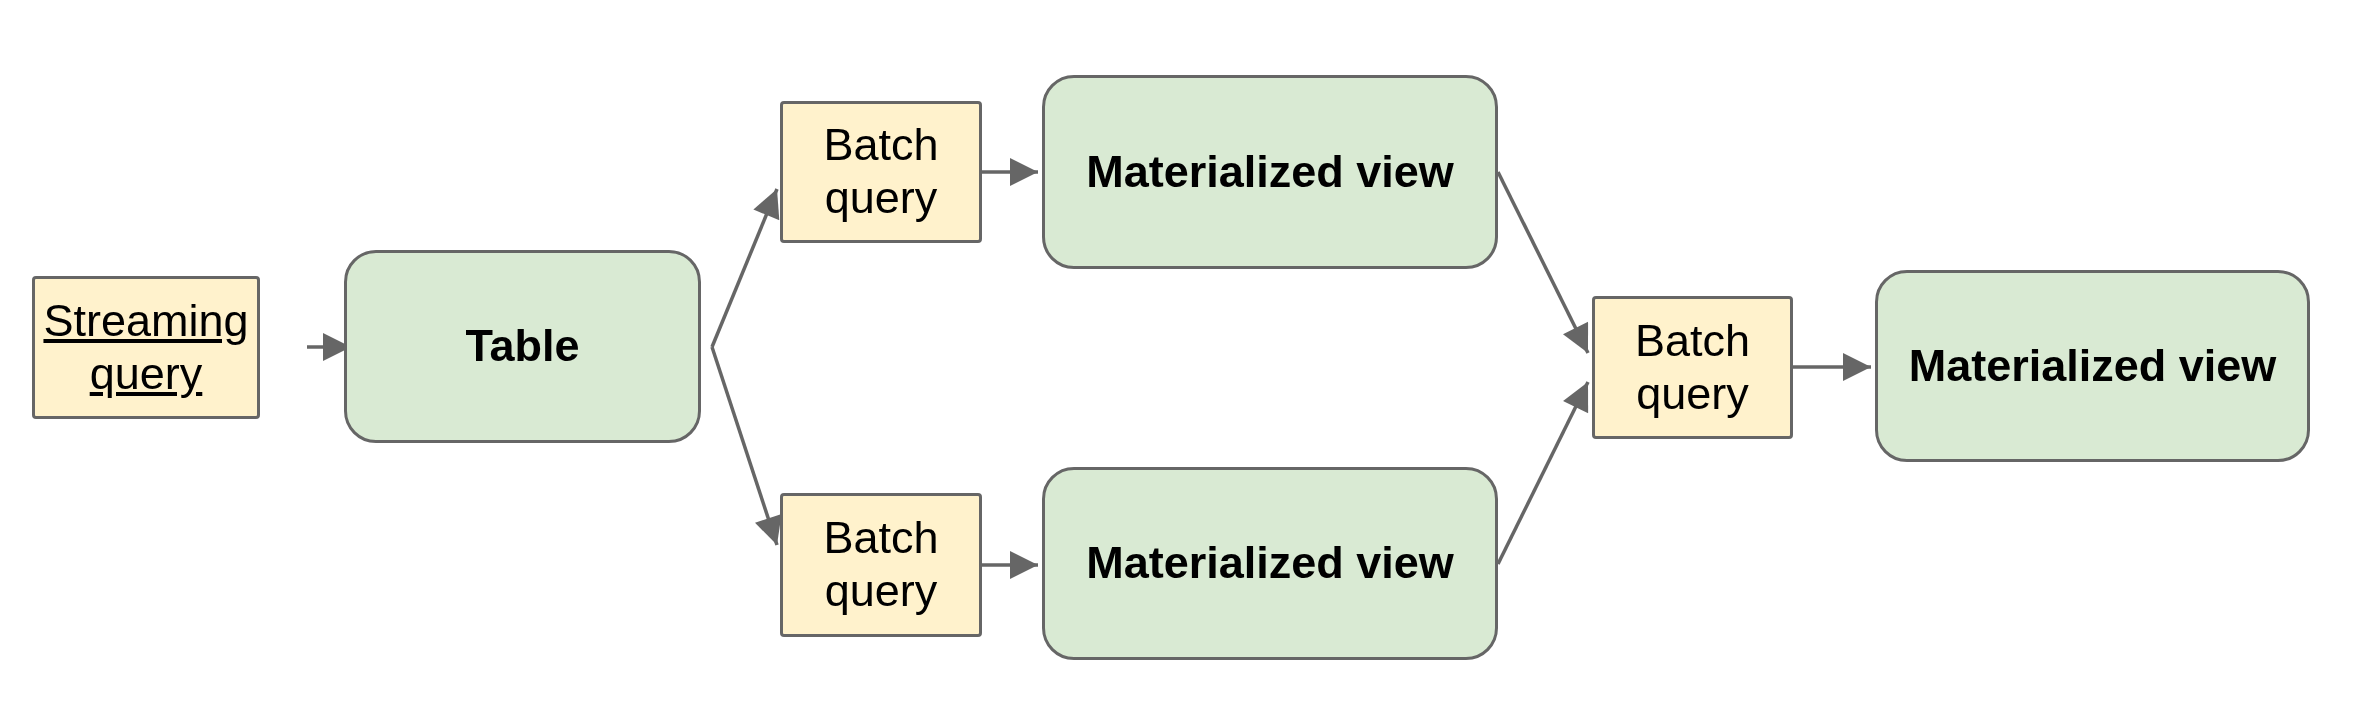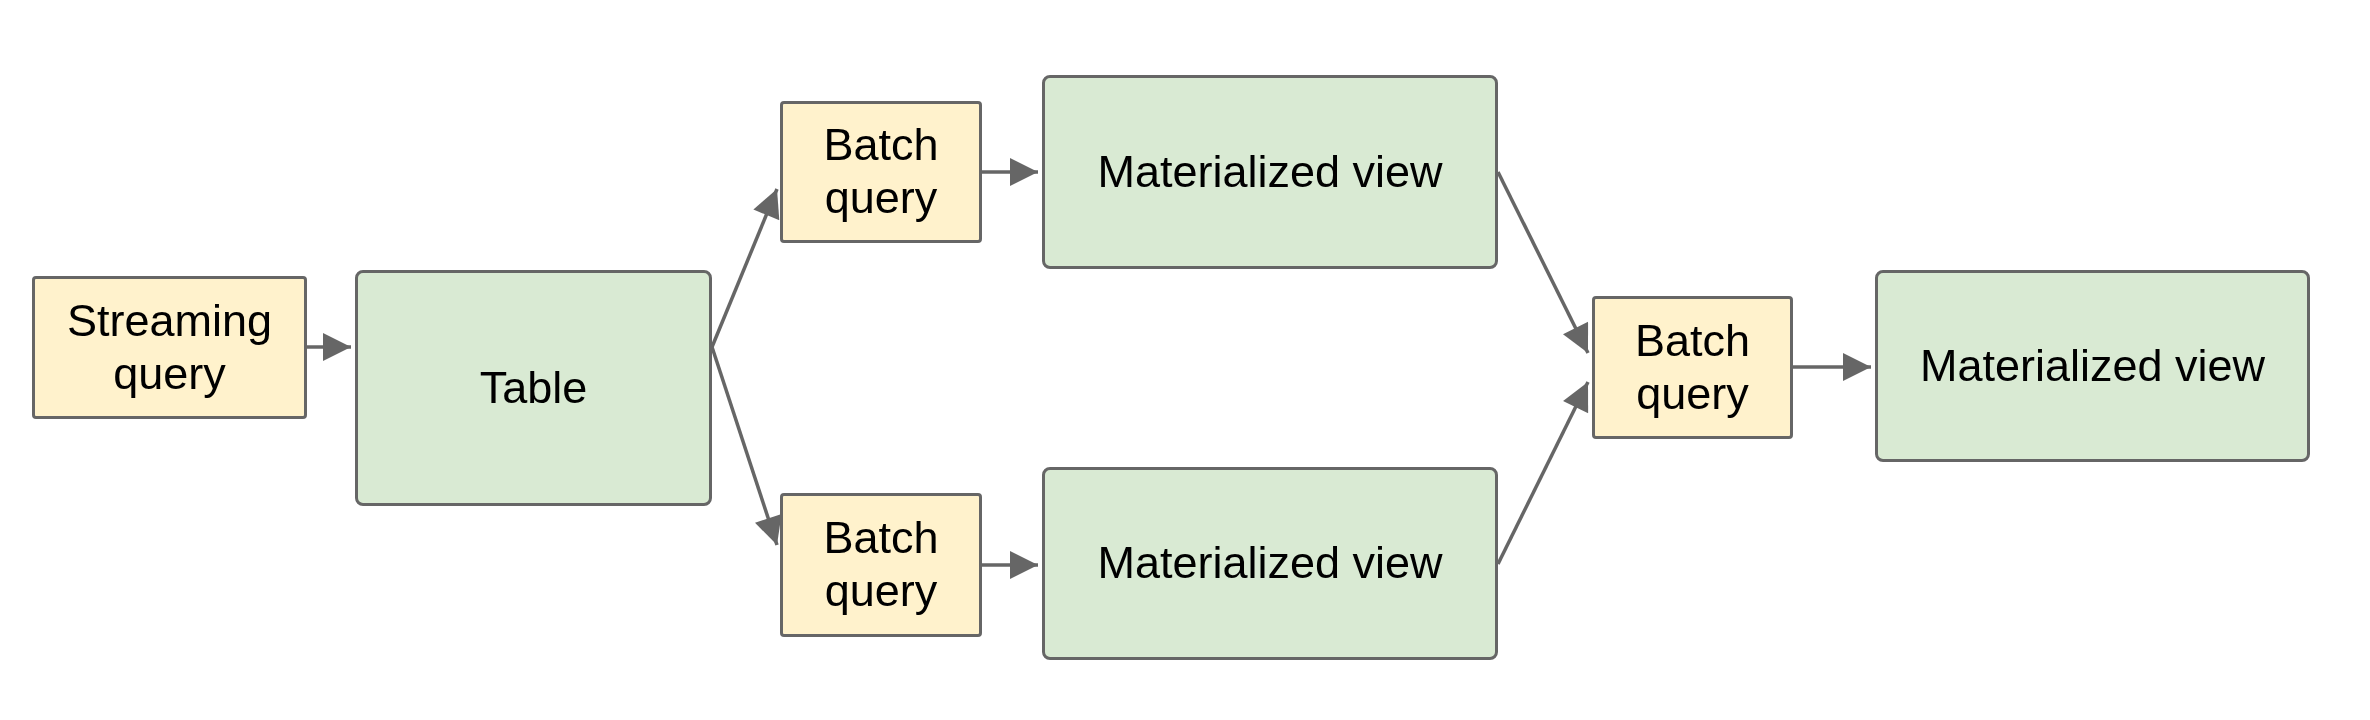--- a/index.html
+++ b/index.html
@@ -46,21 +46,22 @@
     font-size: 45px;
     line-height: 1.17;
     padding: 0 18px;
   }
   .node.query {
     background: var(--query-fill);
     border-radius: 4px;
   }
   .node.view {
     background: var(--table-fill);
-    border-radius: 8px;
+    border-radius: 32px;
+    font-weight: bold;
   }
 </style>
 </head>
 <body>
 
 <div class="canvas">
 
   <svg class="edges-layer" viewBox="0 0 2370 720" xmlns="http://www.w3.org/2000/svg">
     <defs>
       <marker id="arrow" viewBox="0 0 10 10" refX="10" refY="5" markerWidth="9" markerHeight="8" orient="auto-start-reverse">
@@ -70,25 +71,25 @@
     <line class="edge" x1="307" y1="347" x2="351" y2="347" marker-end="url(#arrow)"></line>
     <line class="edge" x1="712" y1="347" x2="777" y2="189" marker-end="url(#arrow)"></line>
     <line class="edge" x1="712" y1="347" x2="777" y2="545" marker-end="url(#arrow)"></line>
     <line class="edge" x1="982" y1="172" x2="1038" y2="172" marker-end="url(#arrow)"></line>
     <line class="edge" x1="982" y1="565" x2="1038" y2="565" marker-end="url(#arrow)"></line>
     <line class="edge" x1="1498" y1="172" x2="1588" y2="353" marker-end="url(#arrow)"></line>
     <line class="edge" x1="1498" y1="564" x2="1588" y2="382" marker-end="url(#arrow)"></line>
     <line class="edge" x1="1793" y1="367" x2="1871" y2="367" marker-end="url(#arrow)"></line>
   </svg>
 
-  <div class="node query" style="left:32px;  top:276px; width:275px; height:143px;">
+  <div class="node query" style="left:32px;  top:276px; width:228px; height:143px;text-decoration:underline;">
     <span>Streaming query</span>
   </div>
 
-  <div class="node view" style="left:355px; top:250px; width:357px; height:236px;margin-top:20px;">
+  <div class="node view" style="left:344px; top:250px; width:357px; height:193px;">
     <span>Table</span>
   </div>
 
   <div class="node query" style="left:780px; top:101px; width:202px; height:142px;">
     <span>Batch query</span>
   </div>
 
   <div class="node view" style="left:1042px; top:75px; width:456px; height:194px;">
     <span>Materialized view</span>
   </div>

